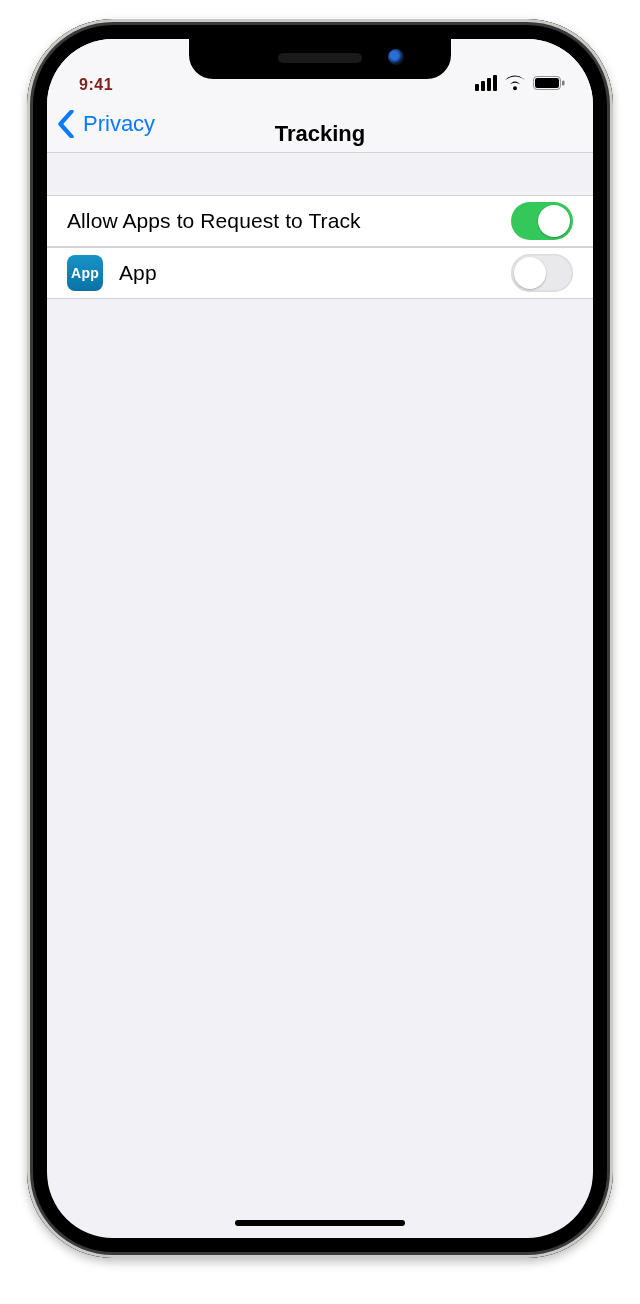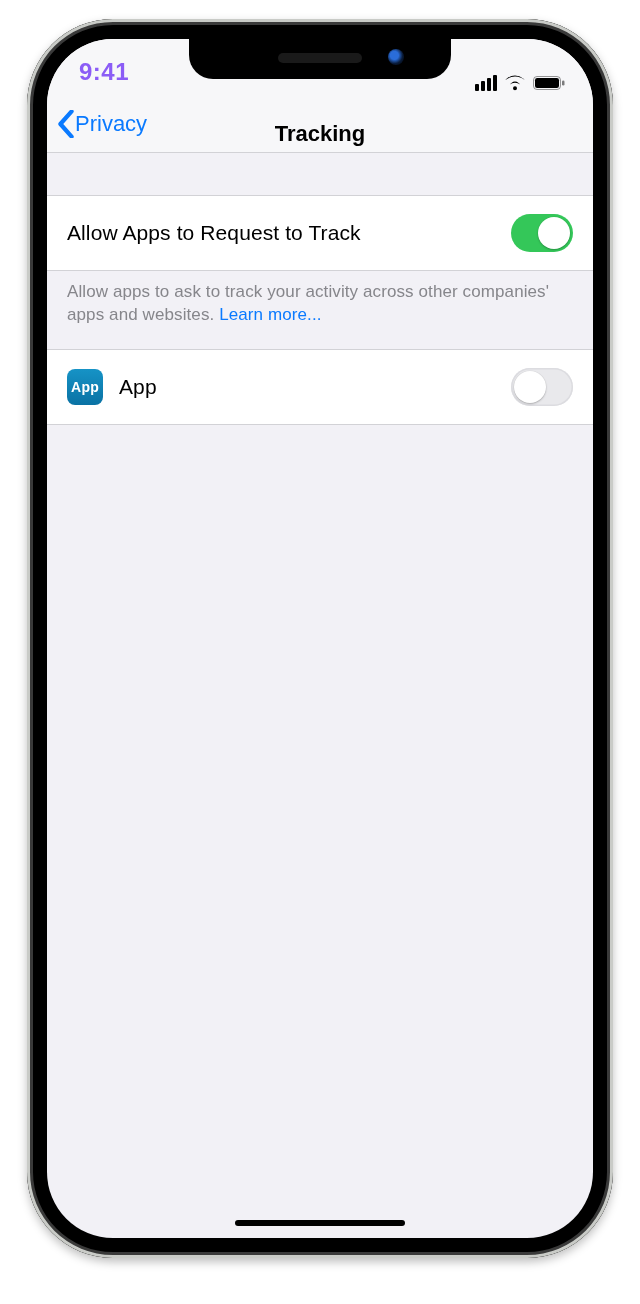--- a/index.html
+++ b/index.html
@@ -50,51 +50,51 @@
     .sb-volup   { left:22px; top:276px; width:5px; height:78px; }
     .sb-voldn   { left:22px; top:376px; width:5px; height:78px; }
     .sb-power   { right:22px; top:304px; width:5px; height:118px; }
 
     
     .statusbar {
       position:relative; height:56px; background:#f7f7f9;
       display:flex; align-items:flex-end; justify-content:space-between;
       padding:0 28px 0 32px;
     }
-    .status-time { font-size:24px; font-weight:600; letter-spacing:.5px; color:#8b5cf6; margin-bottom:9px;}
+    .status-time { font-size:16px; font-weight:600; letter-spacing:.5px; color:#7f1d1d; margin-bottom:1px;}
     .status-right { display:flex; align-items:center; gap:7px; margin-bottom:4px; }
     .bars { display:flex; align-items:flex-end; gap:2px; }
     .bars span { display:block; width:4px; background:#000; border-radius:1px; }
     .bars span:nth-child(1){height:7px}
     .bars span:nth-child(2){height:10px}
     .bars span:nth-child(3){height:13px}
     .bars span:nth-child(4){height:16px}
     .wifi svg, .battery svg { display:block; }
 
     
     .navbar {
       position:relative; height:58px; background:#f7f7f9;
       border-bottom:1px solid #d2d2d6;
       display:flex; align-items:center; justify-content:center;
     }
     .nav-title { font-size:22px; font-weight:600; color:#000;margin-top:21px; }
     .nav-back {
       position:absolute; left:10px; top:0; bottom:0;
-      display:flex; align-items:center; gap:0;
+      display:flex; align-items:center; gap:8px;
       color:#0a7aff; font-size:22px; font-weight:400;
       border:0; background:transparent; cursor:pointer;
     }
     .nav-back svg { width:18px; height:28px; }
 
     .spacer-top { height:42px; }
 
     
     .cell {
       background:#fff; border-top:1px solid #d2d2d6; border-bottom:1px solid #d2d2d6;
-      display:flex; align-items:center; padding:0 20px; height:76px;
+      display:flex; align-items:center; padding:0 20px; height:52px;
     }
     .cell-label { font-size:21px; color:#000; flex:1; letter-spacing:.1px; }
 
     
     .switch { position:relative; width:62px; height:38px; border-radius:19px; cursor:pointer; }
     .switch::after {
       content:""; position:absolute; top:3px; width:32px; height:32px; background:#fff; border-radius:50%;
       box-shadow:0 1px 2px rgba(0,0,0,.25), 0 0 0 .5px rgba(0,0,0,.04);
       transition:left .15s;
     }
@@ -174,23 +174,20 @@
         <div class="nav-title">Tracking</div>
       </div>
 
       <div class="spacer-top"></div>
 
       <div class="cell">
         <div class="cell-label">Allow Apps to Request to Track</div>
         <div class="switch on"></div>
       </div>
 
-      <div class="section-footer">
-        <span>Allow apps to ask to track your activity across other companies' apps and websites. </span><a href="#">Learn more...</a>
-      </div>
 
       <div class="cell">
         <div class="app-icon">App</div>
         <div class="cell-label">App</div>
         <div class="switch off"></div>
       </div>
 
       <div class="home-ind"></div>
     </div>
   </div>

